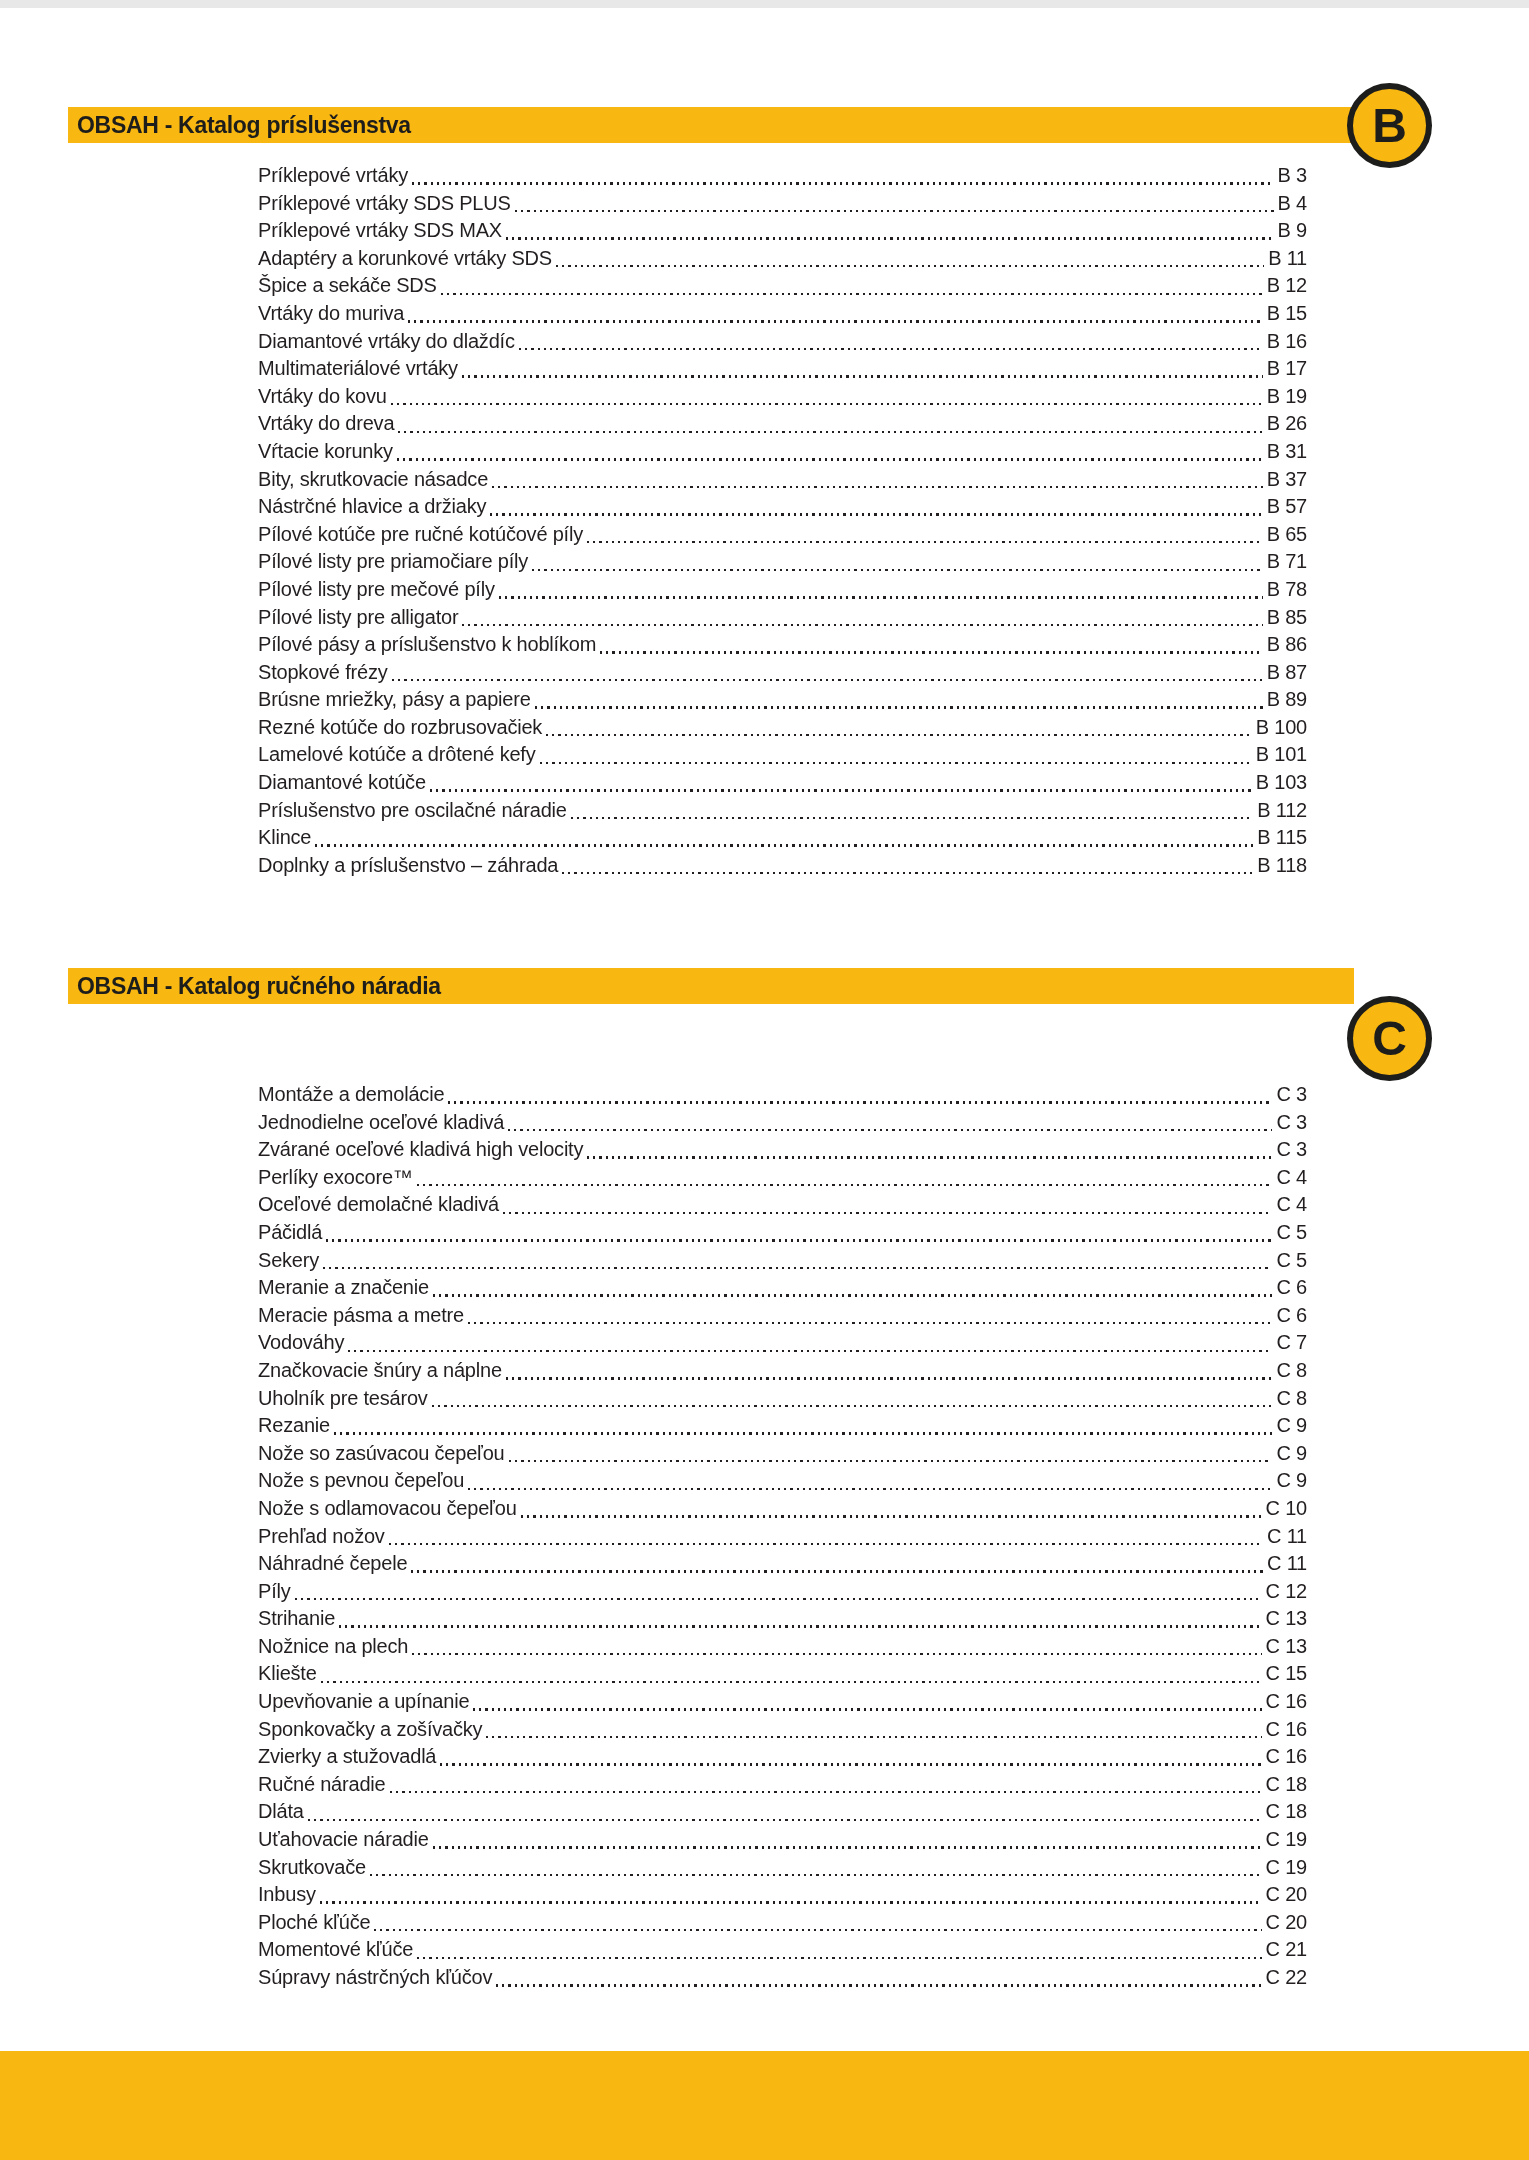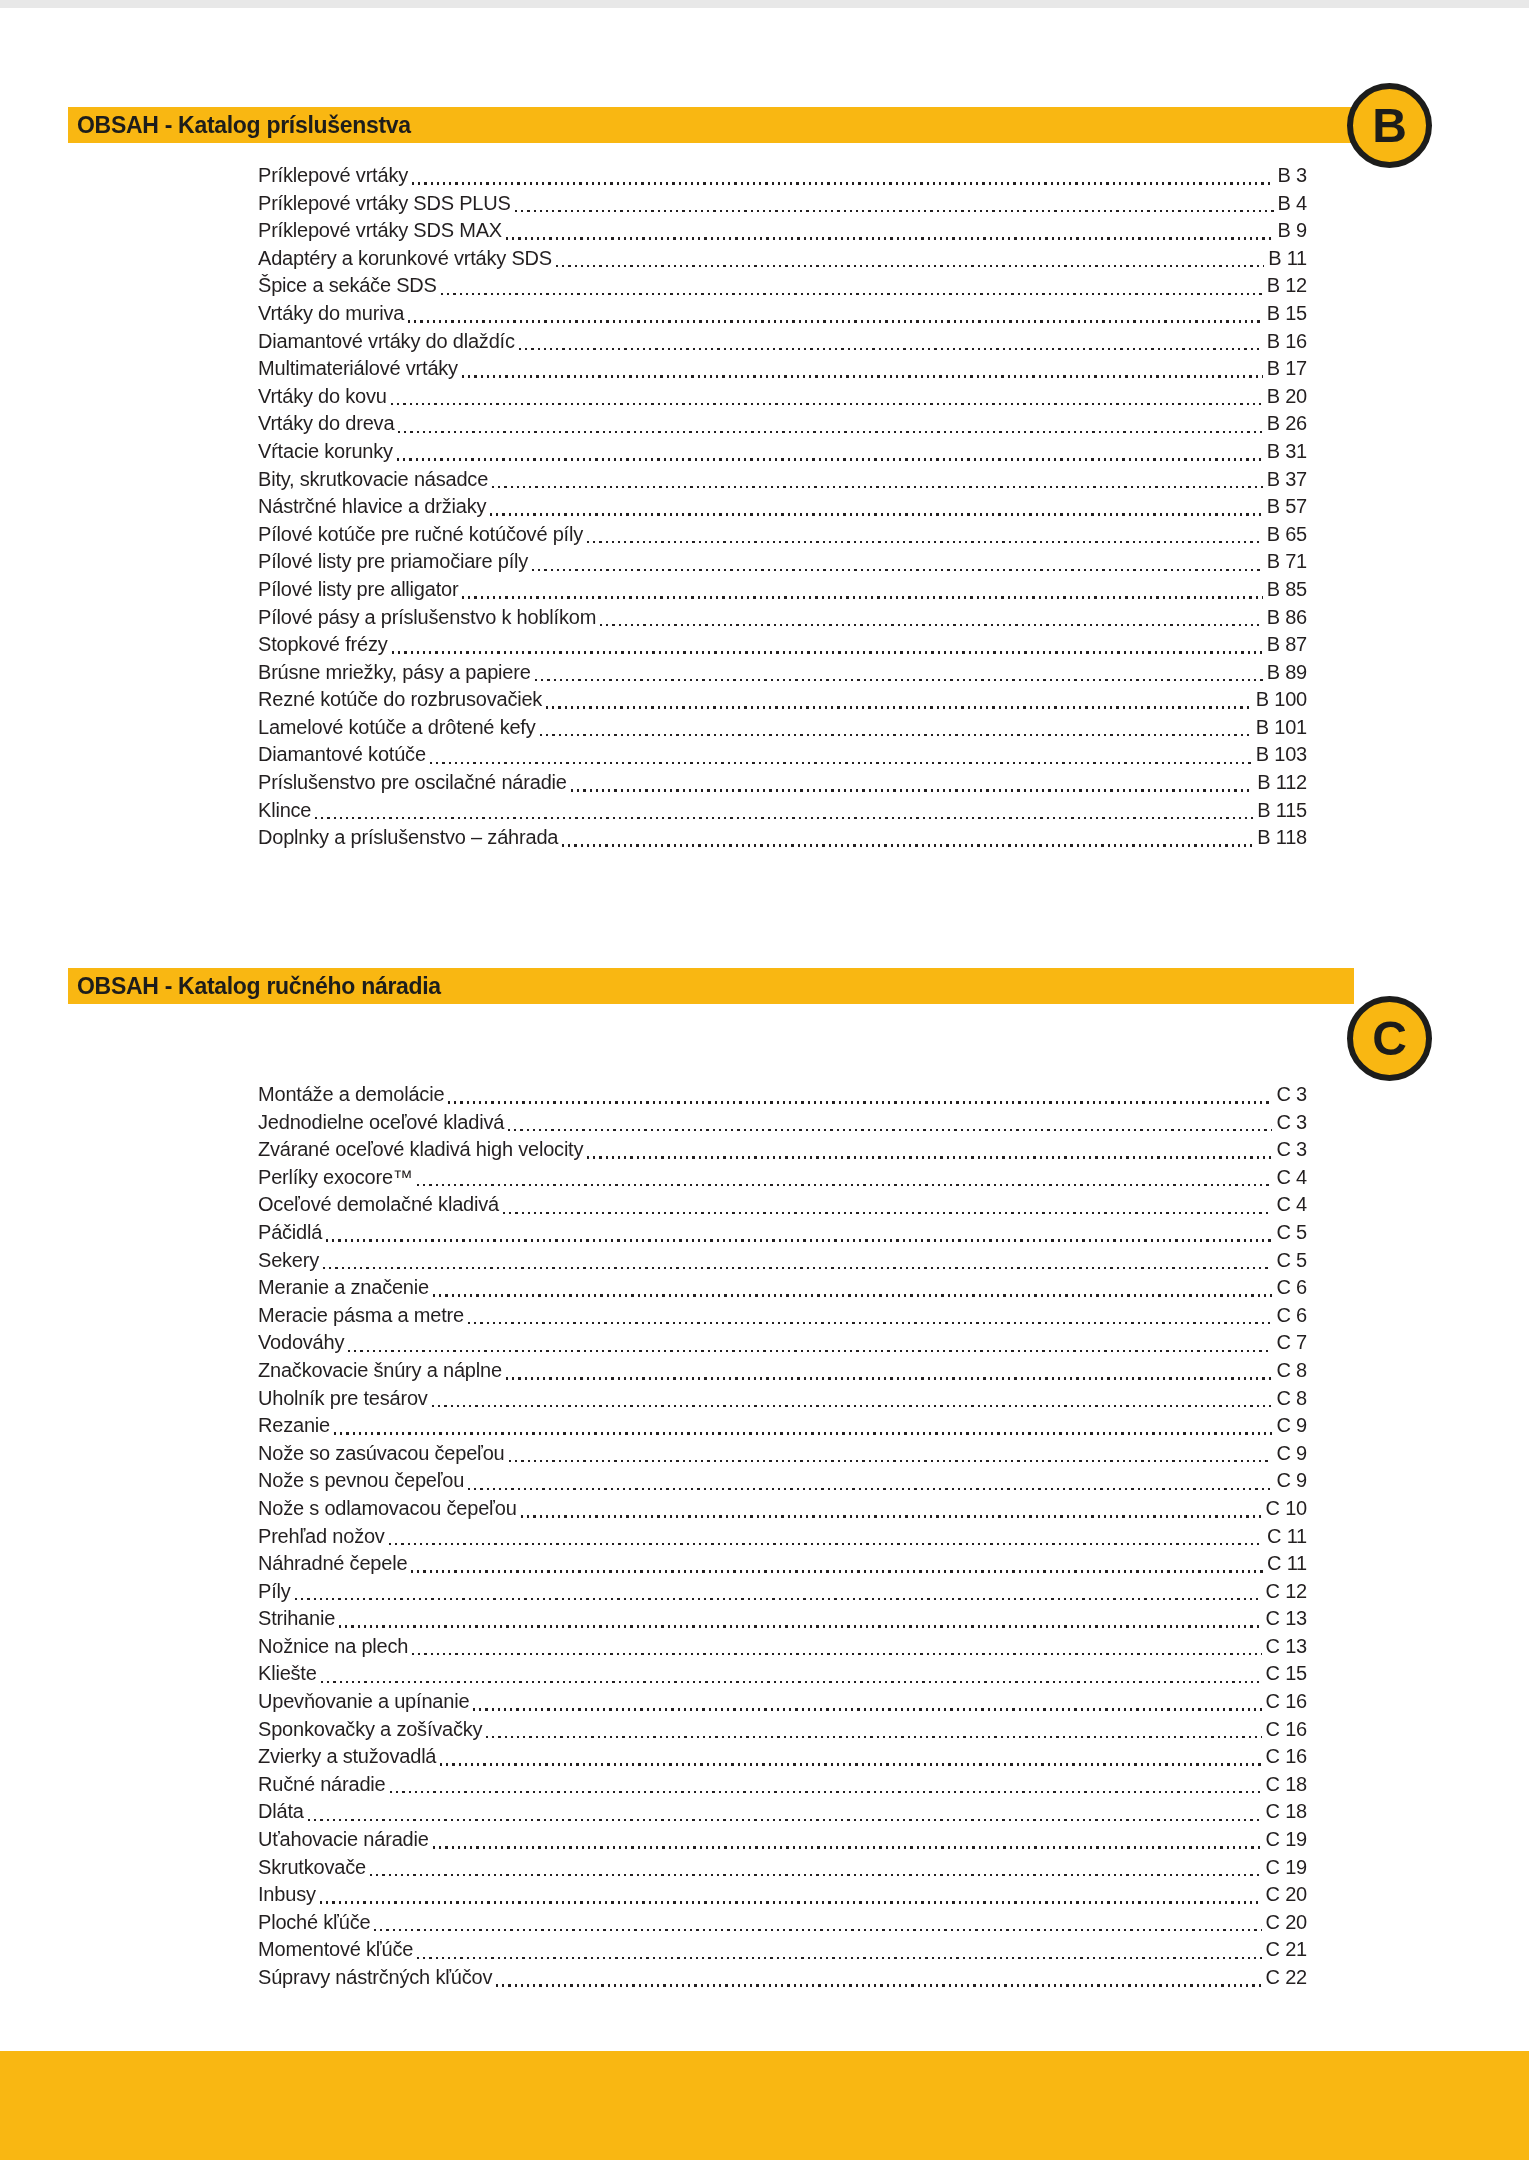--- a/index.html
+++ b/index.html
@@ -154,21 +154,21 @@
 
   <div class="toc-row">
     <span class="toc-label">Multimateriálové vrtáky</span>
     <span class="toc-dots"></span>
     <span class="toc-page">B 17</span>
   </div>
 
   <div class="toc-row">
     <span class="toc-label">Vrtáky do kovu</span>
     <span class="toc-dots"></span>
-    <span class="toc-page">B 20</span>
+    <span class="toc-page">B 19</span>
   </div>
 
   <div class="toc-row">
     <span class="toc-label">Vrtáky do dreva</span>
     <span class="toc-dots"></span>
     <span class="toc-page">B 26</span>
   </div>
 
   <div class="toc-row">
     <span class="toc-label">Vŕtacie korunky</span>
@@ -195,20 +195,25 @@
     <span class="toc-dots"></span>
     <span class="toc-page">B 65</span>
   </div>
 
   <div class="toc-row">
     <span class="toc-label">Pílové listy pre priamočiare píly</span>
     <span class="toc-dots"></span>
     <span class="toc-page">B 71</span>
   </div>
 
+  <div class="toc-row">
+    <span class="toc-label">Pílové listy pre mečové píly</span>
+    <span class="toc-dots"></span>
+    <span class="toc-page">B 78</span>
+  </div>
 
   <div class="toc-row">
     <span class="toc-label">Pílové listy pre alligator</span>
     <span class="toc-dots"></span>
     <span class="toc-page">B 85</span>
   </div>
 
   <div class="toc-row">
     <span class="toc-label">Pílové pásy a príslušenstvo k hoblíkom</span>
     <span class="toc-dots"></span>

